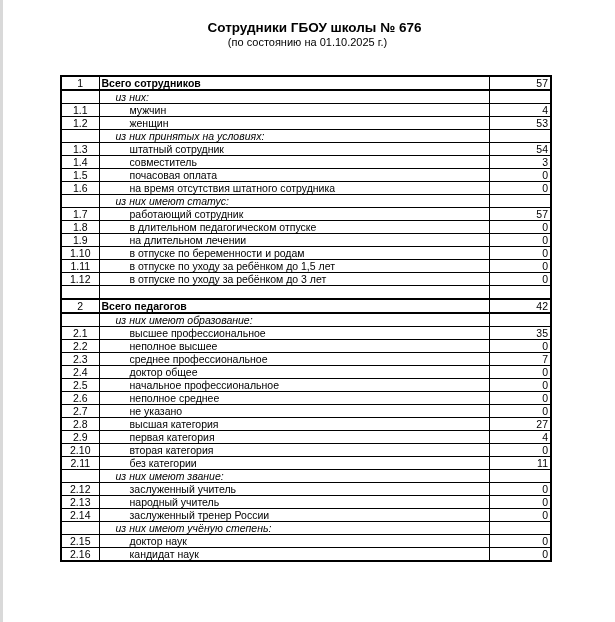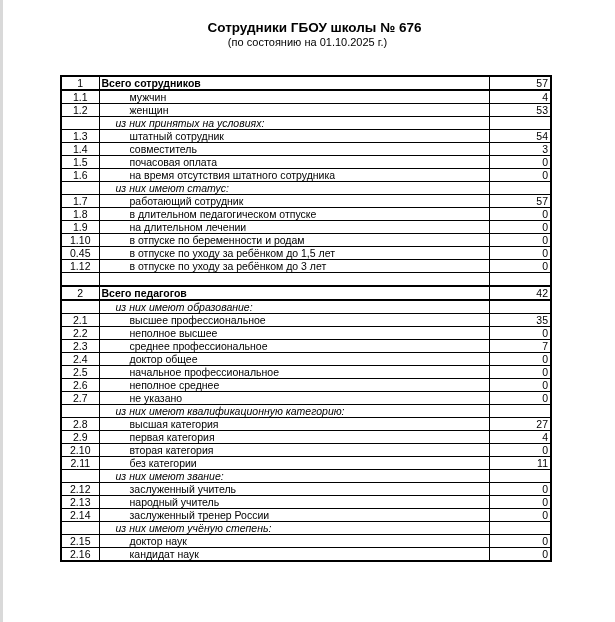--- a/index.html
+++ b/index.html
@@ -101,20 +101,25 @@
     <col class="c-num">
     <col class="c-label">
     <col class="c-val">
   </colgroup>
   <tbody id="report-body">
       <tr class="total">
         <td class="num">1</td>
         <td class="label">Всего сотрудников</td>
         <td class="val">57</td>
       </tr>
+      <tr class="sub">
+        <td class="num"></td>
+        <td class="label">из них:</td>
+        <td class="val"></td>
+      </tr>
       <tr class="item">
         <td class="num">1.1</td>
         <td class="label">мужчин</td>
         <td class="val">4</td>
       </tr>
       <tr class="item">
         <td class="num">1.2</td>
         <td class="label">женщин</td>
         <td class="val">53</td>
       </tr>
@@ -162,21 +167,21 @@
         <td class="num">1.9</td>
         <td class="label">на длительном лечении</td>
         <td class="val">0</td>
       </tr>
       <tr class="item">
         <td class="num">1.10</td>
         <td class="label">в отпуске по беременности и родам</td>
         <td class="val">0</td>
       </tr>
       <tr class="item">
-        <td class="num">0.45</td>
+        <td class="num">1.11</td>
         <td class="label">в отпуске по уходу за ребёнком до 1,5 лет</td>
         <td class="val">0</td>
       </tr>
       <tr class="item">
         <td class="num">1.12</td>
         <td class="label">в отпуске по уходу за ребёнком до 3 лет</td>
         <td class="val">0</td>
       </tr>
       <tr class="blank">
         <td class="num"></td>
@@ -221,25 +226,20 @@
       <tr class="item">
         <td class="num">2.6</td>
         <td class="label">неполное среднее</td>
         <td class="val">0</td>
       </tr>
       <tr class="item">
         <td class="num">2.7</td>
         <td class="label">не указано</td>
         <td class="val">0</td>
       </tr>
-      <tr class="sub">
-        <td class="num"></td>
-        <td class="label">из них имеют квалификационную категорию:</td>
-        <td class="val"></td>
-      </tr>
       <tr class="item">
         <td class="num">2.8</td>
         <td class="label">высшая категория</td>
         <td class="val">27</td>
       </tr>
       <tr class="item">
         <td class="num">2.9</td>
         <td class="label">первая категория</td>
         <td class="val">4</td>
       </tr>

